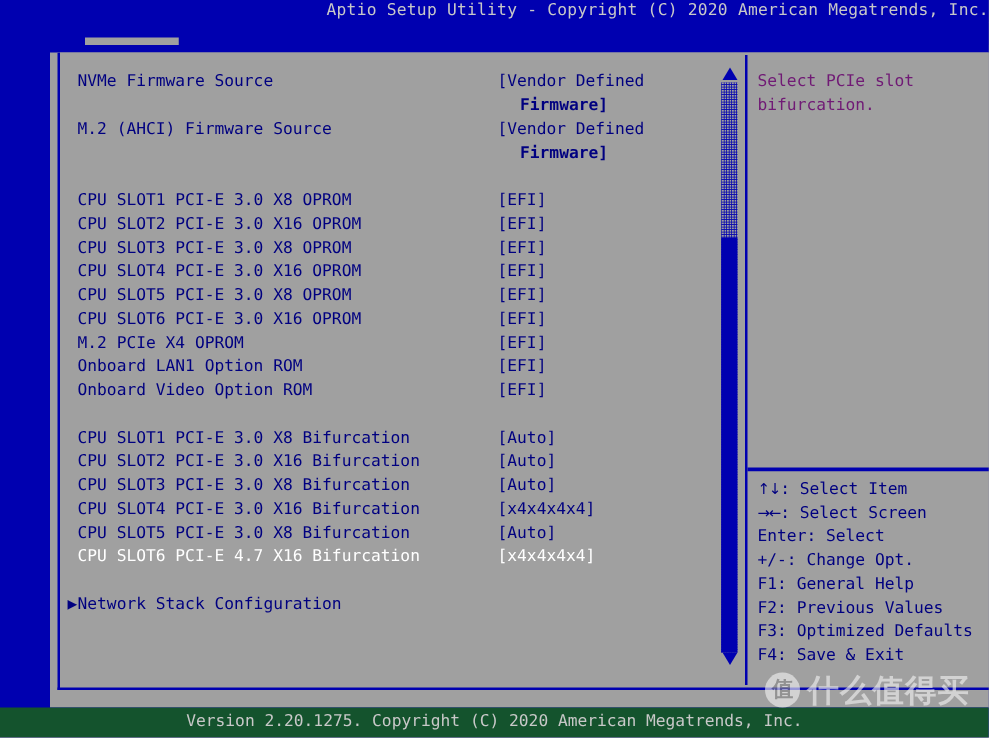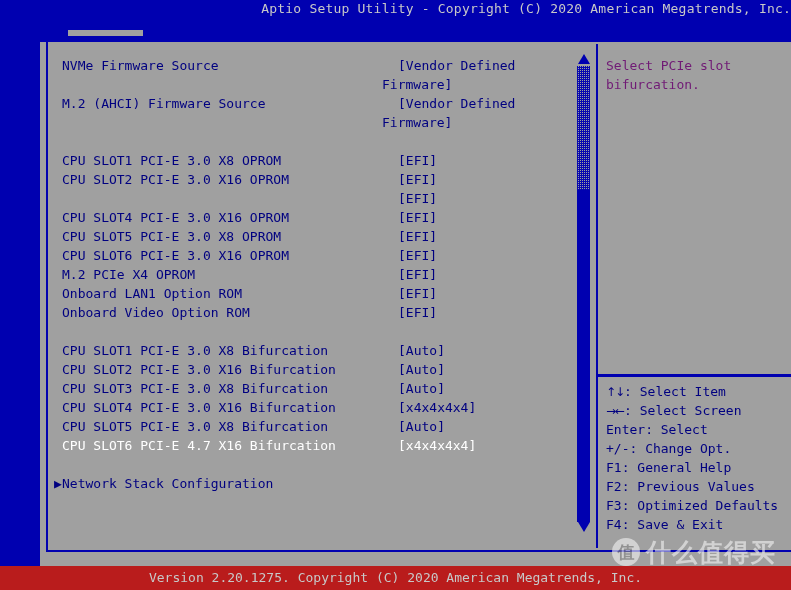--- a/index.html
+++ b/index.html
@@ -118,23 +118,24 @@
     white-space: pre;
   }
   .row .value {
     position: absolute;
     left: 350px;
     top: 0;
     white-space: pre;
   }
   .row .value2 {
     position: absolute;
-    left: 334px;
+    left: 368px;
     top: 0;
     white-space: pre;
+    font-weight: bold;
   }
   .row.selected .label,
   .row.selected .value,
   .row.selected .value2 { color: #ffffff; }
   .row.selected { color: #ffffff; }
 
   
   #scrollbar {
     position: absolute;
     left: 536px;
@@ -234,21 +235,21 @@
     letter-spacing: -1px;
   }
 
   
   #footer {
     position: absolute;
     left: 0;
     top: 566px;
     width: 791px;
     height: 24px;
-    background: #b91c1c;
+    background: #14532d;
     color: #c8c8c8;
     text-align: center;
     line-height: 24px;
     white-space: pre;
   }
 
   
   #watermark {
     position: absolute;
     left: 612px;
@@ -297,21 +298,21 @@
     <div id="innerbox"></div>
 
     <div id="list">
         <div class="row"><span class="label">NVMe Firmware Source</span><span class="value">[Vendor Defined</span></div>
         <div class="row"><span class="value2">Firmware]</span></div>
         <div class="row"><span class="label">M.2 (AHCI) Firmware Source</span><span class="value">[Vendor Defined</span></div>
         <div class="row"><span class="value2">Firmware]</span></div>
         <div class="row spacer"></div>
         <div class="row"><span class="label">CPU SLOT1 PCI-E 3.0 X8 OPROM</span><span class="value">[EFI]</span></div>
         <div class="row"><span class="label">CPU SLOT2 PCI-E 3.0 X16 OPROM</span><span class="value">[EFI]</span></div>
-        <div class="row"><span class="value">[EFI]</span></div>
+        <div class="row"><span class="label">CPU SLOT3 PCI-E 3.0 X8 OPROM</span><span class="value">[EFI]</span></div>
         <div class="row"><span class="label">CPU SLOT4 PCI-E 3.0 X16 OPROM</span><span class="value">[EFI]</span></div>
         <div class="row"><span class="label">CPU SLOT5 PCI-E 3.0 X8 OPROM</span><span class="value">[EFI]</span></div>
         <div class="row"><span class="label">CPU SLOT6 PCI-E 3.0 X16 OPROM</span><span class="value">[EFI]</span></div>
         <div class="row"><span class="label">M.2 PCIe X4 OPROM</span><span class="value">[EFI]</span></div>
         <div class="row"><span class="label">Onboard LAN1 Option ROM</span><span class="value">[EFI]</span></div>
         <div class="row"><span class="label">Onboard Video Option ROM</span><span class="value">[EFI]</span></div>
         <div class="row spacer"></div>
         <div class="row"><span class="label">CPU SLOT1 PCI-E 3.0 X8 Bifurcation</span><span class="value">[Auto]</span></div>
         <div class="row"><span class="label">CPU SLOT2 PCI-E 3.0 X16 Bifurcation</span><span class="value">[Auto]</span></div>
         <div class="row"><span class="label">CPU SLOT3 PCI-E 3.0 X8 Bifurcation</span><span class="value">[Auto]</span></div>

